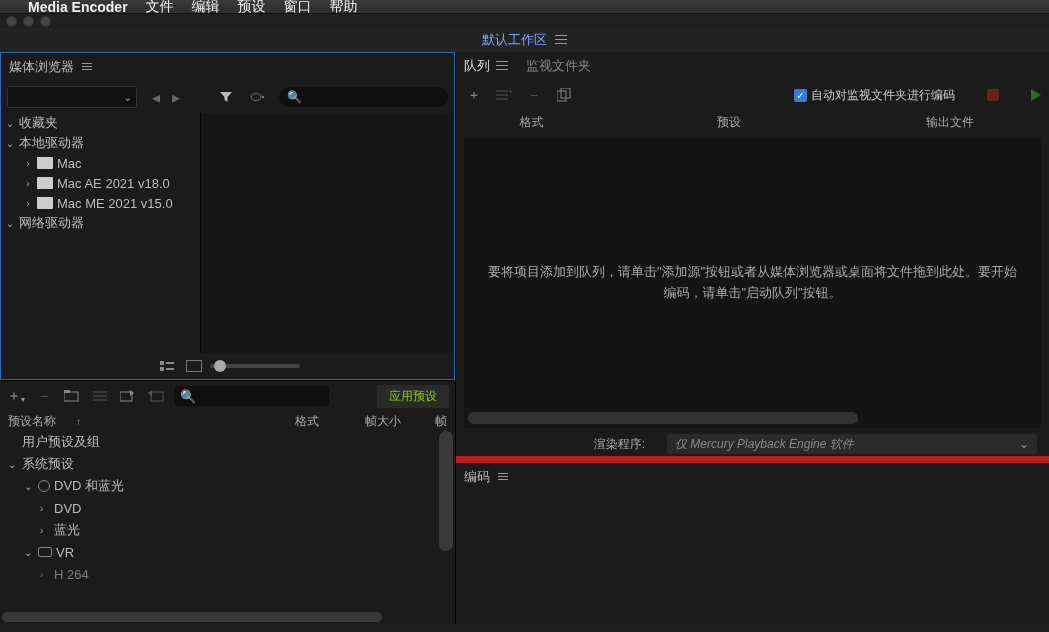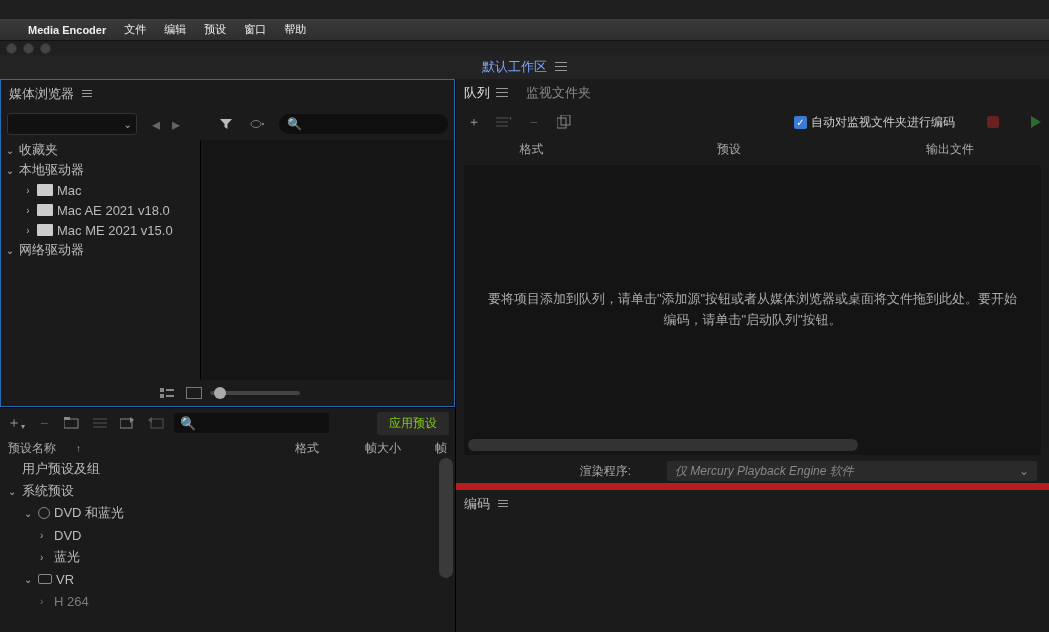--- a/index.html
+++ b/index.html
@@ -1,19 +1,19 @@
 <!DOCTYPE html>
 <html><head>
 <meta charset="utf-8">
 <style>
 * { margin: 0; padding: 0; box-sizing: border-box; font-family: -apple-system, "Helvetica Neue", Arial, sans-serif; }
 body { background: #1e1e1e; color: #ccc; font-size: 13px; width: 1049px; height: 632px; overflow: hidden; }
 
 
-.menubar { height: 22px; background: linear-gradient(#3a3a3a,#2e2e2e); display: flex; align-items: center; padding: 0 10px; gap: 18px; color: #eee; font-size: 11px; border-bottom: 1px solid #111; margin-top: 19px; }
+.menubar { height: 14px; background: linear-gradient(#3a3a3a,#2e2e2e); display: flex; align-items: center; padding: 0 10px; gap: 18px; color: #eee; font-size: 14px; border-bottom: 1px solid #111; }
 .menubar .apple { font-size: 14px; }
 .menubar .app-name { font-weight: 600; }
 
 
 .traffic-row { height: 14px; background: #202020; display: flex; align-items: center; padding-left: 6px; gap: 6px; }
 .traffic-dot { width: 11px; height: 11px; border-radius: 50%; background: #444; border: 1px solid #333; }
 
 
 .workspace-bar { height: 24px; background: #232323; display: flex; align-items: center; justify-content: center; gap: 8px; color: #aaa; }
 .workspace-bar .ws-label { color: #7aa3ff; font-size: 13px; }
@@ -101,21 +101,21 @@
 .queue-columns { height: 24px; display: flex; align-items: center; color: #aaa; font-size: 12px; padding: 0 8px; }
 .qcol-fmt { width: 135px; text-align: center; }
 .qcol-preset { width: 260px; text-align: center; }
 .qcol-out { flex: 1; text-align: center; }
 
 .queue-drop { flex: 1; margin: 4px 8px; background: #141414; border-radius: 3px; display: flex; align-items: center; justify-content: center; text-align: center; color: #aaa; font-size: 13px; padding: 0 20px; line-height: 1.6; position: relative; }
 .queue-hscroll { position: absolute; bottom: 4px; left: 4px; right: 4px; height: 12px; }
 .queue-hthumb { width: 390px; height: 12px; background: #333; border-radius: 6px; }
 
 .render-row { height: 24px; display: flex; align-items: center; justify-content: flex-end; padding: 0 12px; gap: 22px; color: #aaa; font-size: 12px; }
-.render-select { flex: 0 0 370px; height: 20px; background: #2a2a2a; border-radius: 2px; display: flex; align-items: center; padding: 0 8px; color: #888; font-style: italic; font-size: 12px; position: relative; margin-left: 14px; }
+.render-select { flex: 0 0 370px; height: 20px; background: #2a2a2a; border-radius: 2px; display: flex; align-items: center; padding: 0 8px; color: #888; font-style: italic; font-size: 12px; position: relative; }
 .render-select .chev { margin-left: auto; font-style: normal; }
 
 
 .encoding-panel { flex: 1; display: flex; flex-direction: column; background: #1b1b1b; border-top: 7px solid #b91c1c; }
 .encoding-body { flex: 1; display: flex; align-items: center; justify-content: center; color: #aaa; font-size: 13px; }
 
 svg { display: block; }
 </style>
 </head>
 <body>

